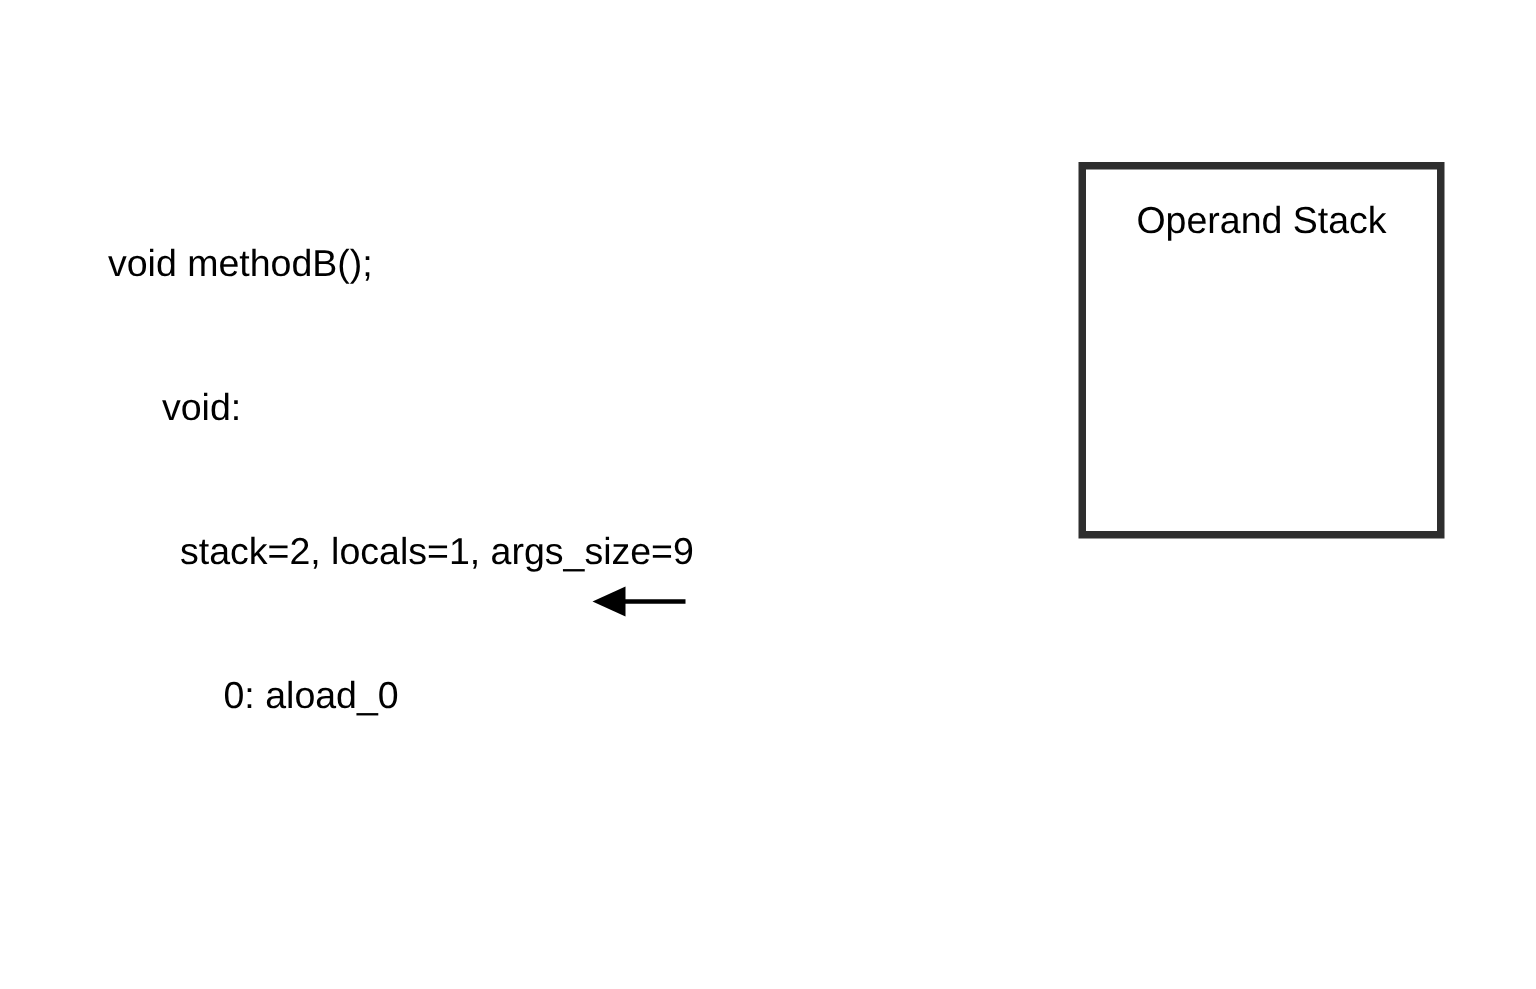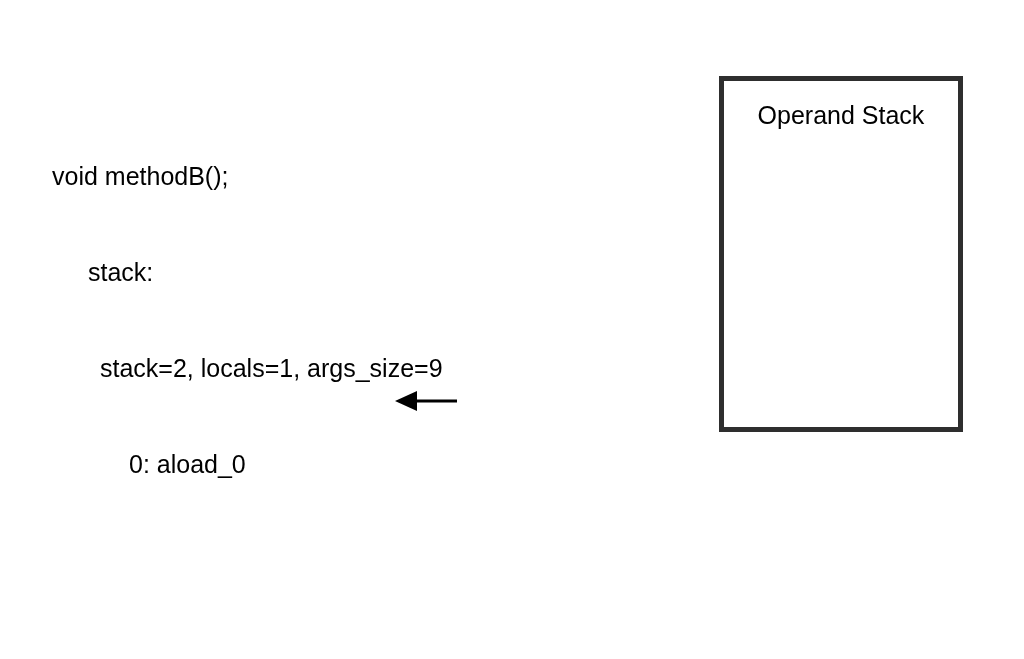--- a/index.html
+++ b/index.html
@@ -19,60 +19,60 @@
 
   
   .listing {
     position: absolute;
     left: 52px;
     top: 96px;
     font-size: 25px;
     line-height: 32px;
     white-space: pre;
   }
-  .ln { height: 32px; }
+  .ln { height: 32px; margin-left: 20px; }
   .i0 { padding-left: 0; }
   .i1 { padding-left: 36px; }   
   .i2 { padding-left: 48px; }   
   .i3 { padding-left: 77px; }
 
   
   .arrow {
     position: absolute;
     left: 393px;
     top: 388px;
     width: 66px;
     height: 26px;
   }
 
   
   .stack-box {
     position: absolute;
     left: 719px;
-    top: 76px;
+    top: 108px;
     width: 244px;
-    height: 356px;
+    height: 251px;
     border: 5px solid #2e2e2e;
     box-sizing: border-box;
     background: #ffffff;
   }
   .stack-title {
     margin-top: 20px;
     text-align: center;
     font-size: 25px;
   }
 </style>
 </head>
 <body>
 
 <div class="canvas">
 
   <div class="listing">
     <div class="ln i0">void methodB();</div>
-    <div class="ln i1">stack:</div>
+    <div class="ln i1">void:</div>
     <div class="ln i2">stack=2, locals=1, args_size=9</div>
     <div class="ln i3">0: aload_0</div>
     
     
     
     
     
     
     
     

